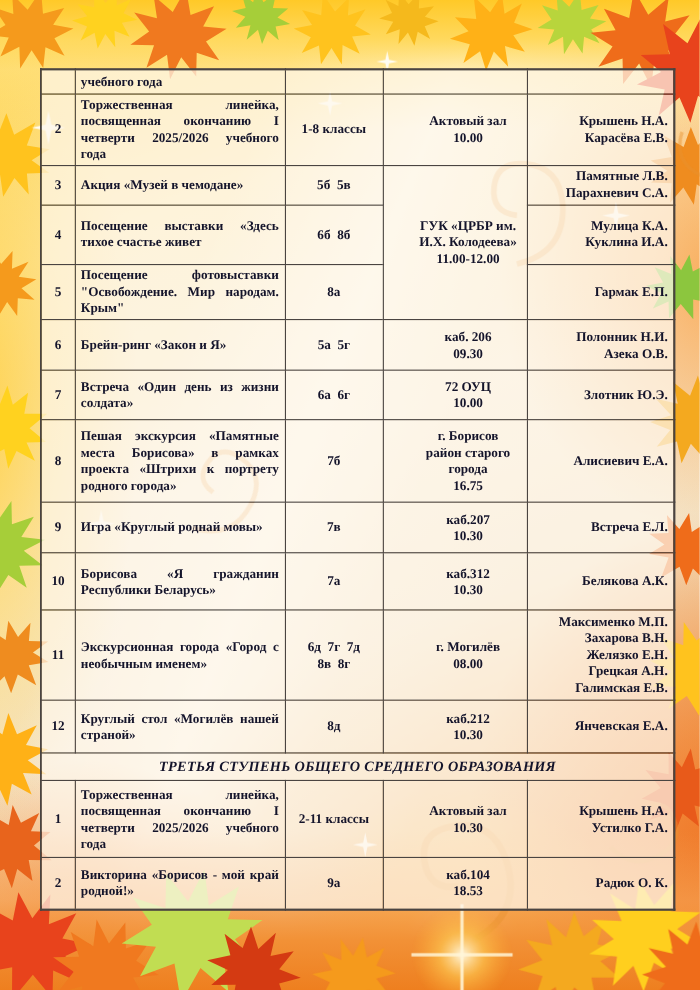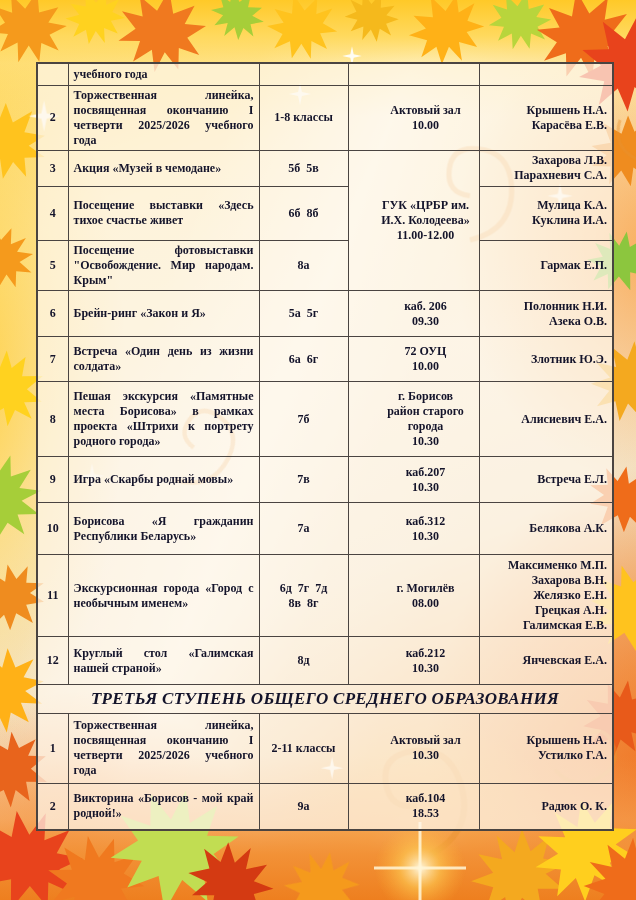--- a/index.html
+++ b/index.html
@@ -27,21 +27,21 @@
     border:1px solid #4a4441;
     background:rgba(253,247,235,.72);
     color:#14142b; font-weight:bold; font-size:12px; line-height:1.26;
     vertical-align:middle; padding:2px 5px; overflow:hidden;
   }
   td.num{text-align:center; padding:2px 1px;}
   td.event{text-align:justify; text-align-last:left;}
   td.classes{text-align:center; white-space:pre-wrap;}
   td.location{text-align:center; white-space:pre-line;padding-left:29px;}
   td.persons{text-align:right; white-space:pre-line; padding-left:7px;}
-  tr.section-header td{text-align:center; font-style:italic; font-size:17px; letter-spacing:.3px; padding:3px 20px;}
+  tr.section-header td{text-align:center; font-style:italic; font-size:13px; letter-spacing:.3px; padding:3px 20px;}
 </style>
 </head>
 <body>
 
 <div class="page">
 
   <svg class="decor" width="636" height="900" viewBox="0 0 636 900" xmlns="http://www.w3.org/2000/svg">
     <defs>
       <path id="leaf" d="M0,-50 L10,-22 L34,-36 L26,-12 L52,-14 L32,4 L50,22 L24,18 L28,44 L8,26 L0,52 L-8,26 L-28,44 L-24,18 L-50,22 L-32,4 L-52,-14 L-26,-12 L-34,-36 L-10,-22 Z"></path>
       <path id="swirl" d="M0 0 q34 -8 32 -42 q-2 -26 -26 -28 q-20 -2 -22 16 q-2 18 16 20" fill="none"></path>
@@ -147,21 +147,21 @@
 Карасёва Е.В.</td>
       </tr>
 
       <tr style="height:36px">
         <td class="num">3</td>
         <td class="event">Акция «Музей в чемодане»</td>
         <td class="classes">5б  5в</td>
         <td class="location" rowspan="3">ГУК «ЦРБР им.
 И.Х. Колодеева»
 11.00-12.00</td>
-        <td class="persons">Захарова Л.В.
+        <td class="persons">Памятные Л.В.
 Парахневич С.А.</td>
       </tr>
 
       <tr style="height:54px">
         <td class="num">4</td>
         <td class="event">Посещение выставки «Здесь тихое счастье живет</td>
         <td class="classes">6б  8б</td>
         <td class="persons">Мулица К.А.
 Куклина И.А.</td>
       </tr>
@@ -192,27 +192,27 @@
         <td class="persons">Злотник Ю.Э.</td>
       </tr>
 
       <tr style="height:75px">
         <td class="num">8</td>
         <td class="event">Пешая экскурсия «Памятные места Борисова» в рамках проекта «Штрихи к портрету родного города»</td>
         <td class="classes">7б</td>
         <td class="location">г. Борисов
 район старого
 города
-10.30</td>
+16.75</td>
         <td class="persons">Алисиевич Е.А.</td>
       </tr>
 
       <tr style="height:46px">
         <td class="num">9</td>
-        <td class="event">Игра «Скарбы роднай мовы»</td>
+        <td class="event">Игра «Круглый роднай мовы»</td>
         <td class="classes">7в</td>
         <td class="location">каб.207
 10.30</td>
         <td class="persons">Встреча Е.Л.</td>
       </tr>
 
       <tr style="height:52px">
         <td class="num">10</td>
         <td class="event">Борисова «Я гражданин Республики Беларусь»</td>
         <td class="classes">7а</td>
@@ -230,21 +230,21 @@
 08.00</td>
         <td class="persons">Максименко М.П.
 Захарова В.Н.
 Желязко Е.Н.
 Грецкая А.Н.
 Галимская Е.В.</td>
       </tr>
 
       <tr style="height:48px">
         <td class="num">12</td>
-        <td class="event">Круглый стол «Галимская нашей страной»</td>
+        <td class="event">Круглый стол «Могилёв нашей страной»</td>
         <td class="classes">8д</td>
         <td class="location">каб.212
 10.30</td>
         <td class="persons">Янчевская Е.А.</td>
       </tr>
 
       <tr class="section-header" style="height:25px">
         <td colspan="5">ТРЕТЬЯ СТУПЕНЬ ОБЩЕГО СРЕДНЕГО ОБРАЗОВАНИЯ</td>
       </tr>
 

